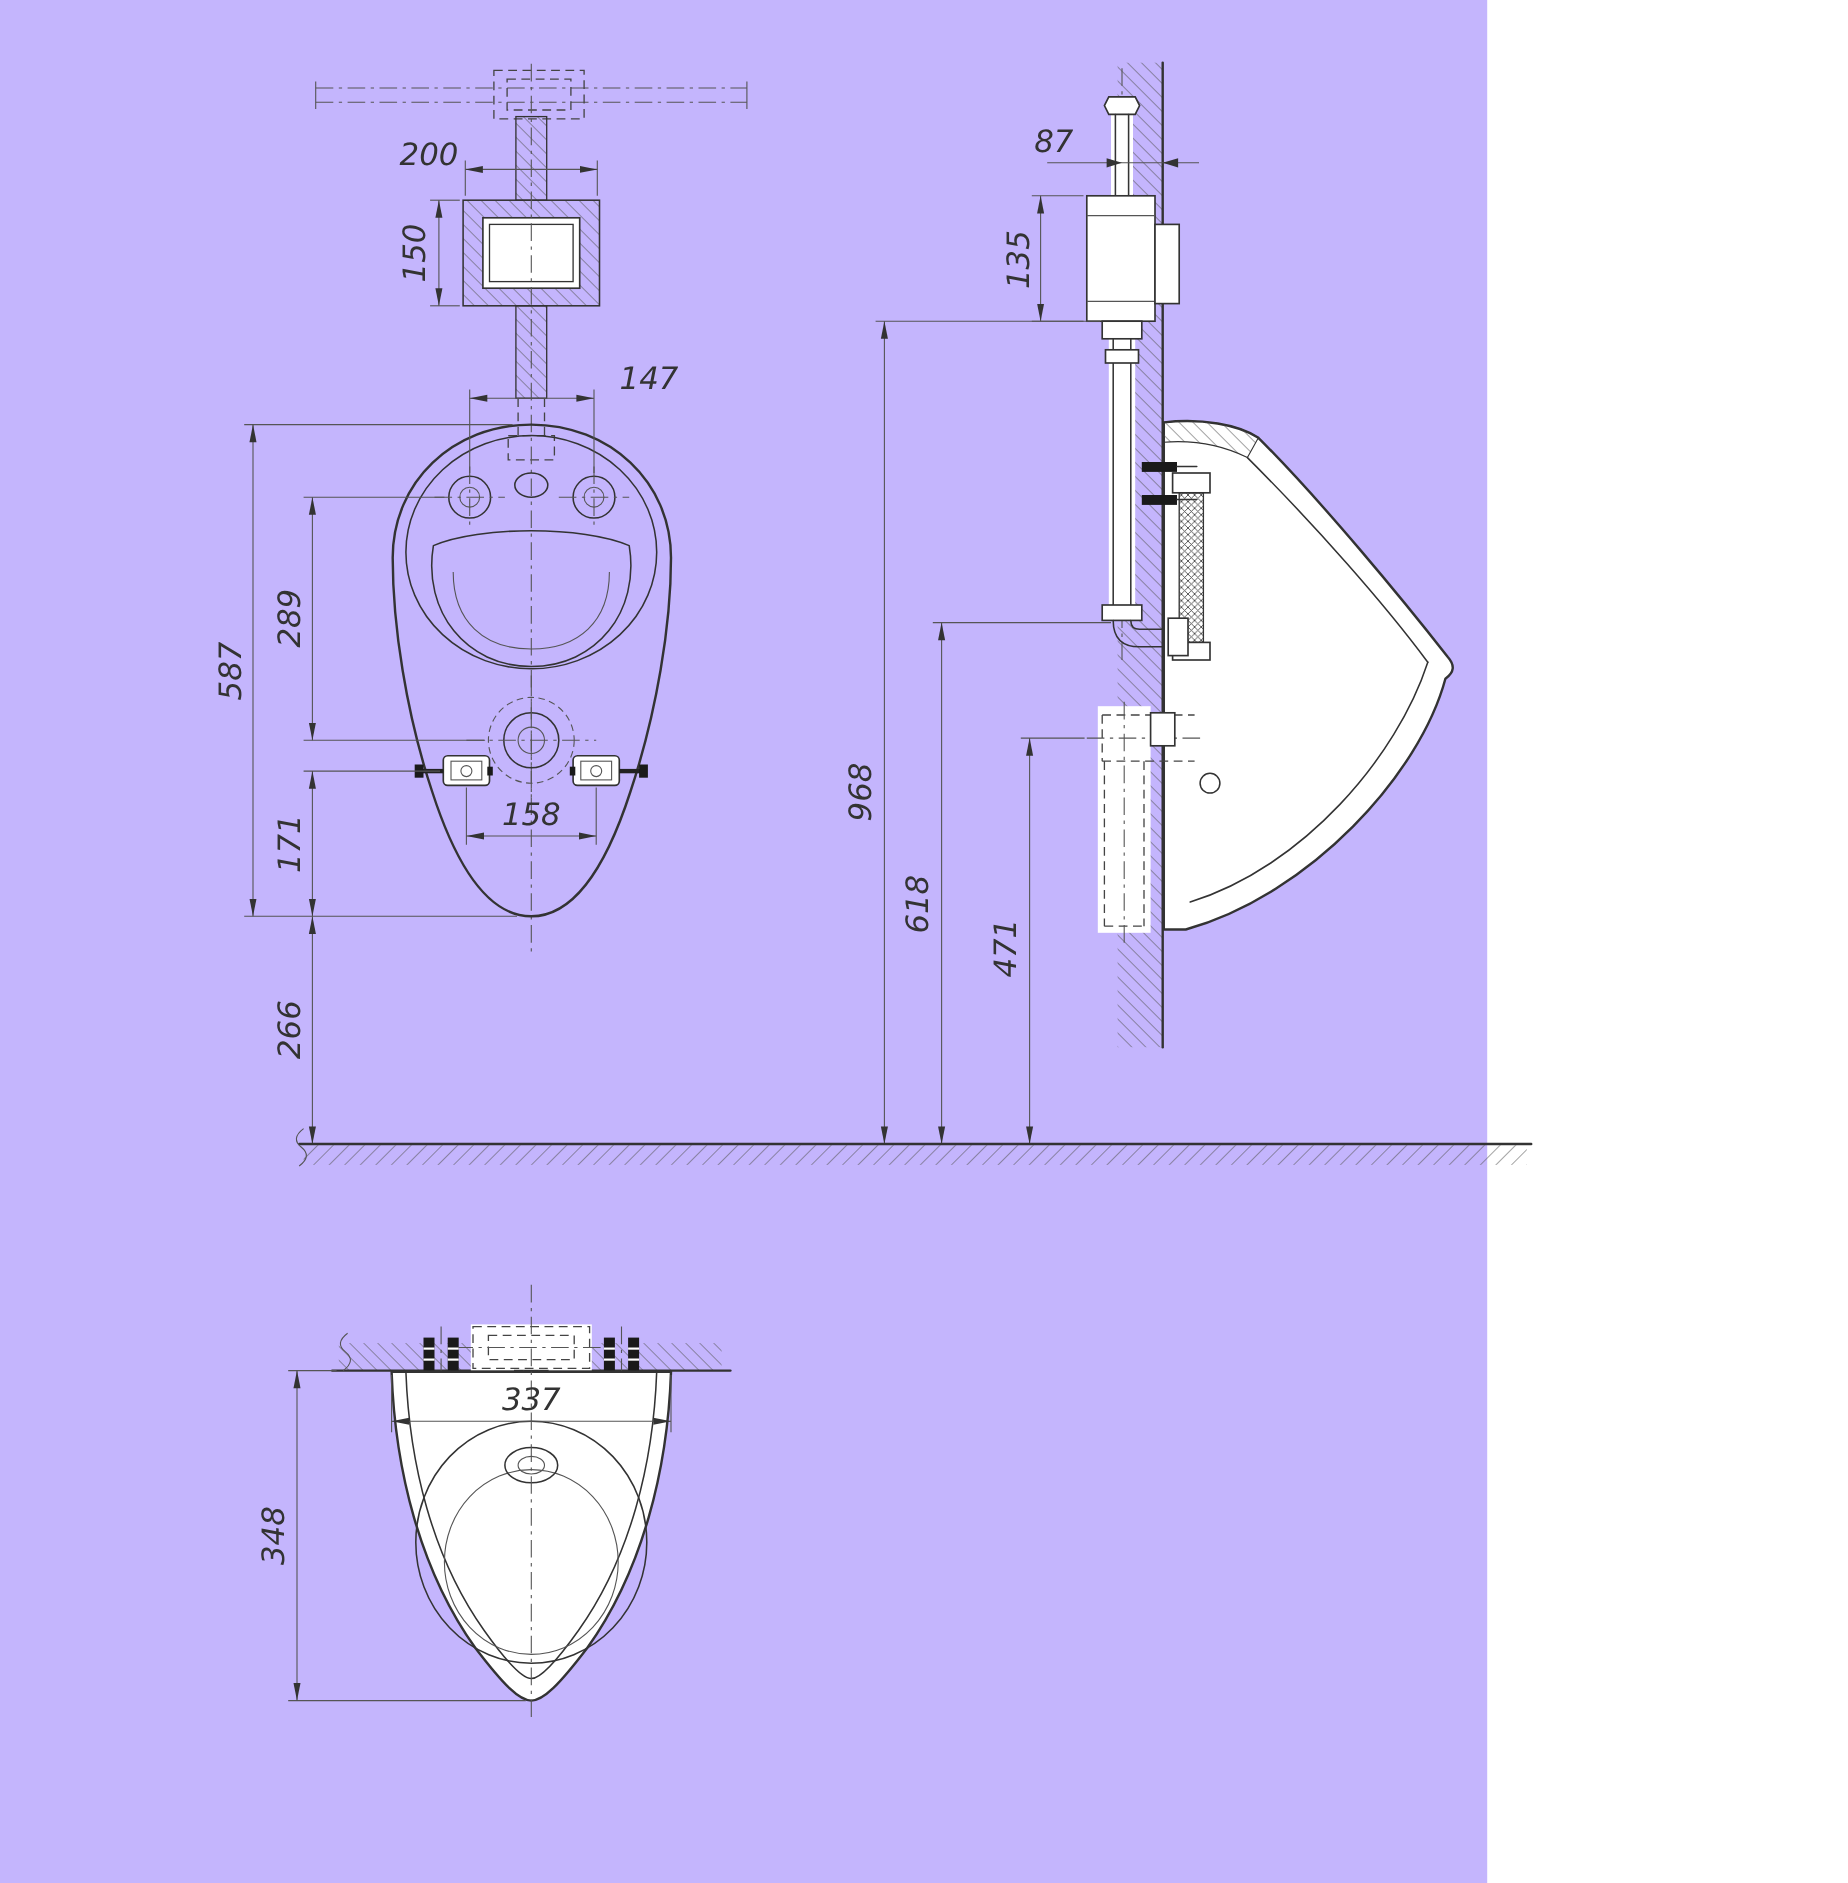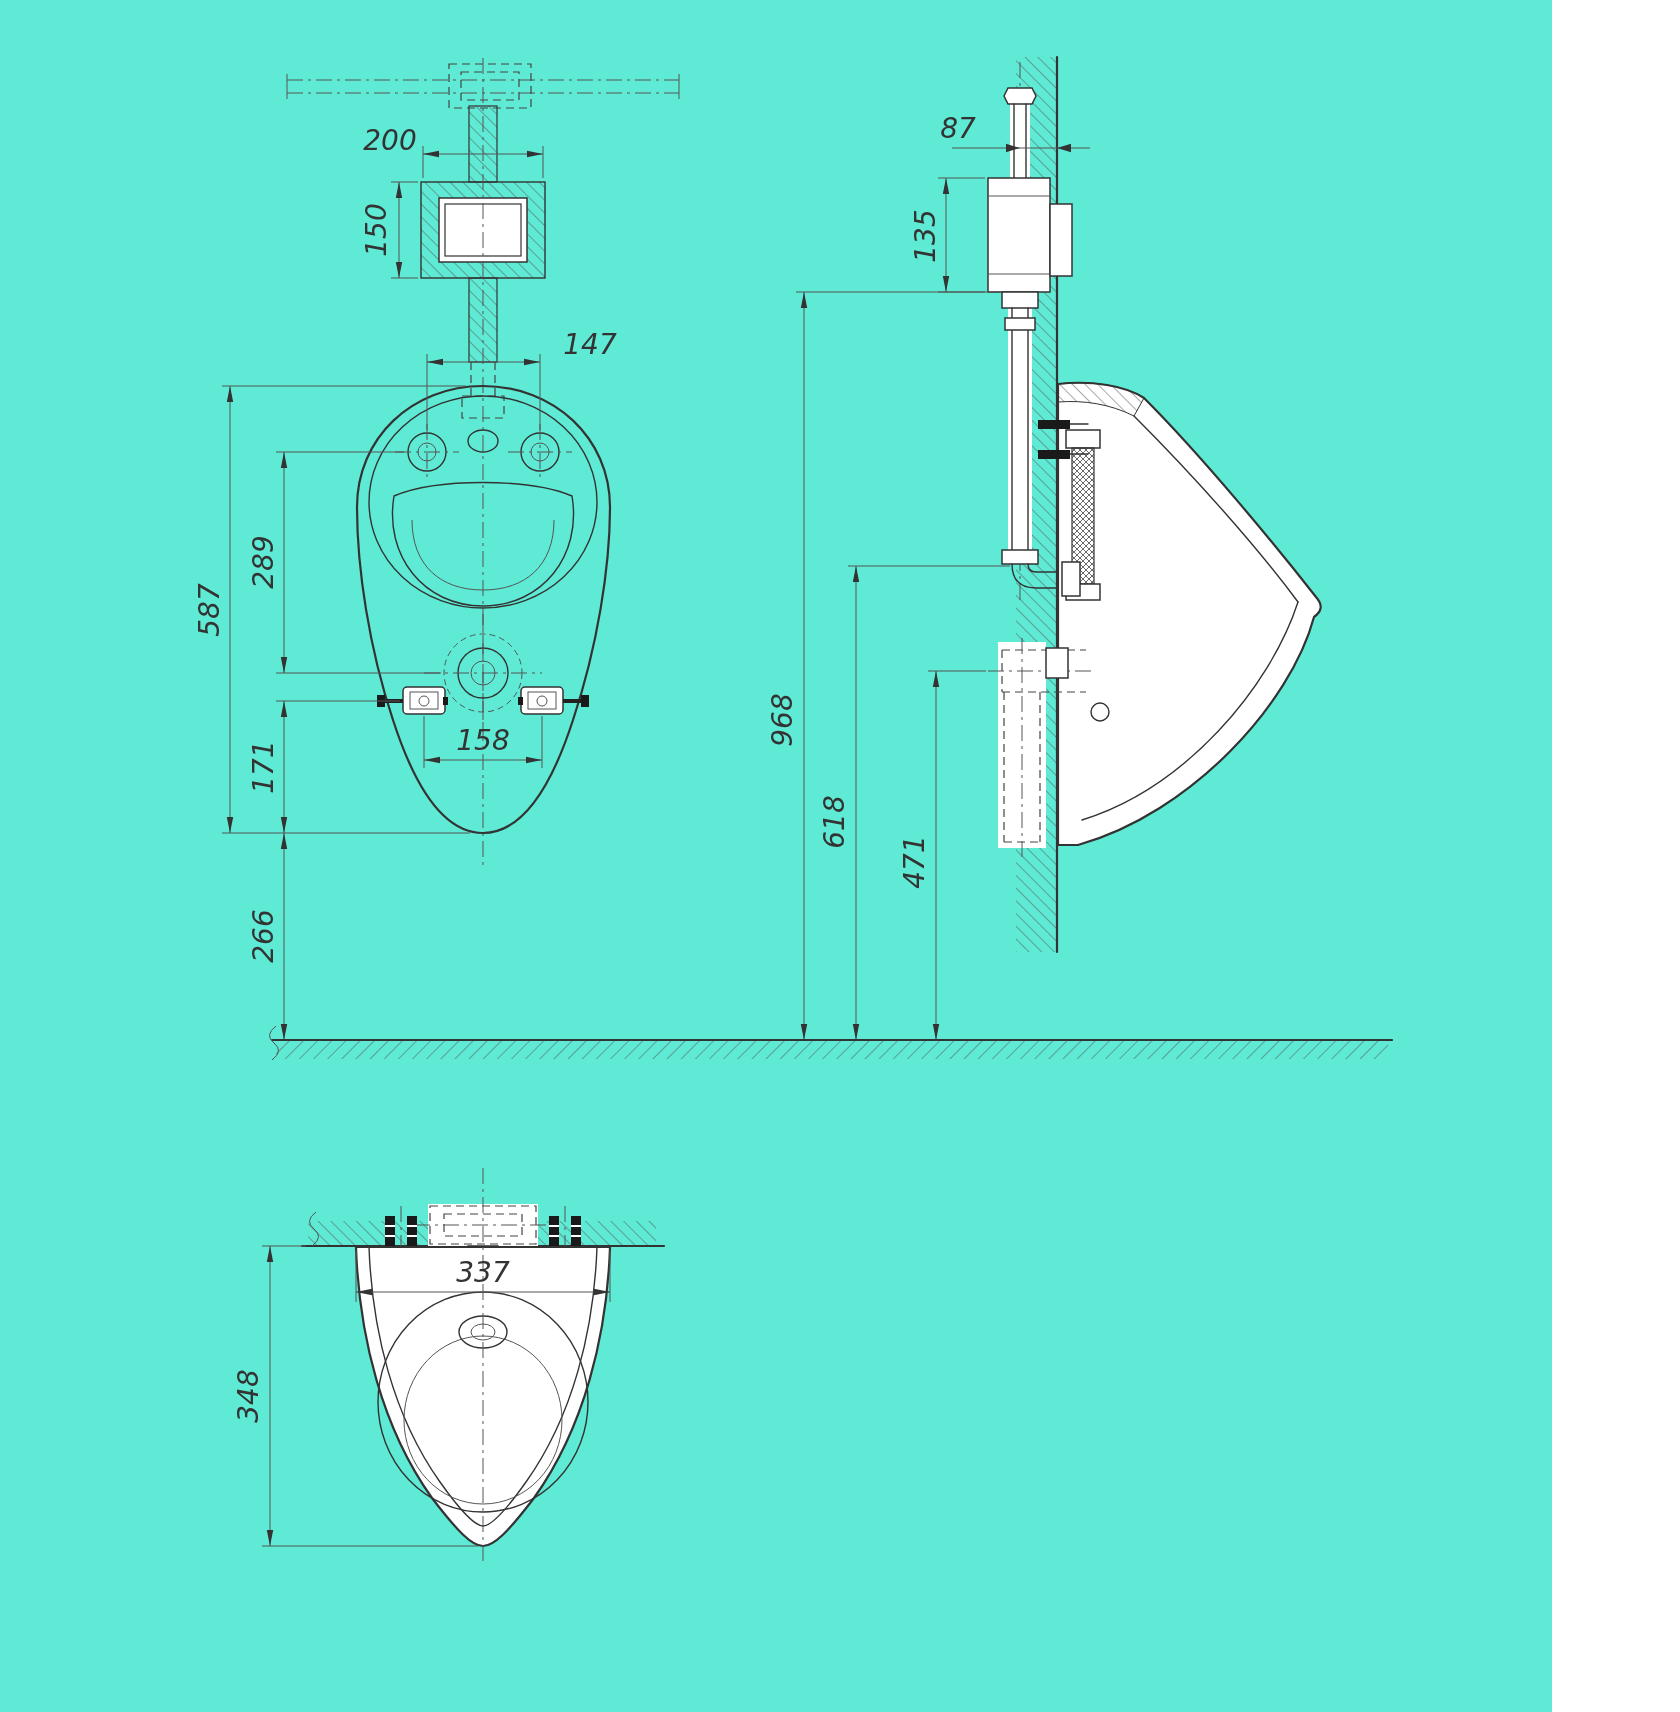--- a/index.html
+++ b/index.html
@@ -1,16 +1,16 @@
 <!DOCTYPE html>
 <html><head>
 <meta charset="utf-8">
 <style>
   html,body { margin:0; padding:0; background:#ffffff; }
-  .page { width:1552px; height:1712px; background:#5eead4; position:relative; }
+  .page { width:1352px; height:1712px; background:#c4b5fd; position:relative; }
   svg { display:block; }
   .ol  { fill:none; stroke:#333; stroke-width:2.2; stroke-linejoin:round; stroke-linecap:round; }
   .ol2 { fill:none; stroke:#333; stroke-width:1.4; stroke-linejoin:round; stroke-linecap:round; }
   .olw { fill:#fff; stroke:#333; stroke-width:2.2; stroke-linejoin:round; }
   .thin{ fill:none; stroke:#555; stroke-width:1; }
   .dim { fill:none; stroke:#555; stroke-width:1; }
   .cl  { fill:none; stroke:#555; stroke-width:1; stroke-dasharray:16 5 3 5; }
   .hd  { fill:none; stroke:#444; stroke-width:1.2; stroke-dasharray:8 5; }
   .wf  { fill:#fff; stroke:#333; stroke-width:1.5; }
   .wo  { fill:#fff; stroke:none; }

